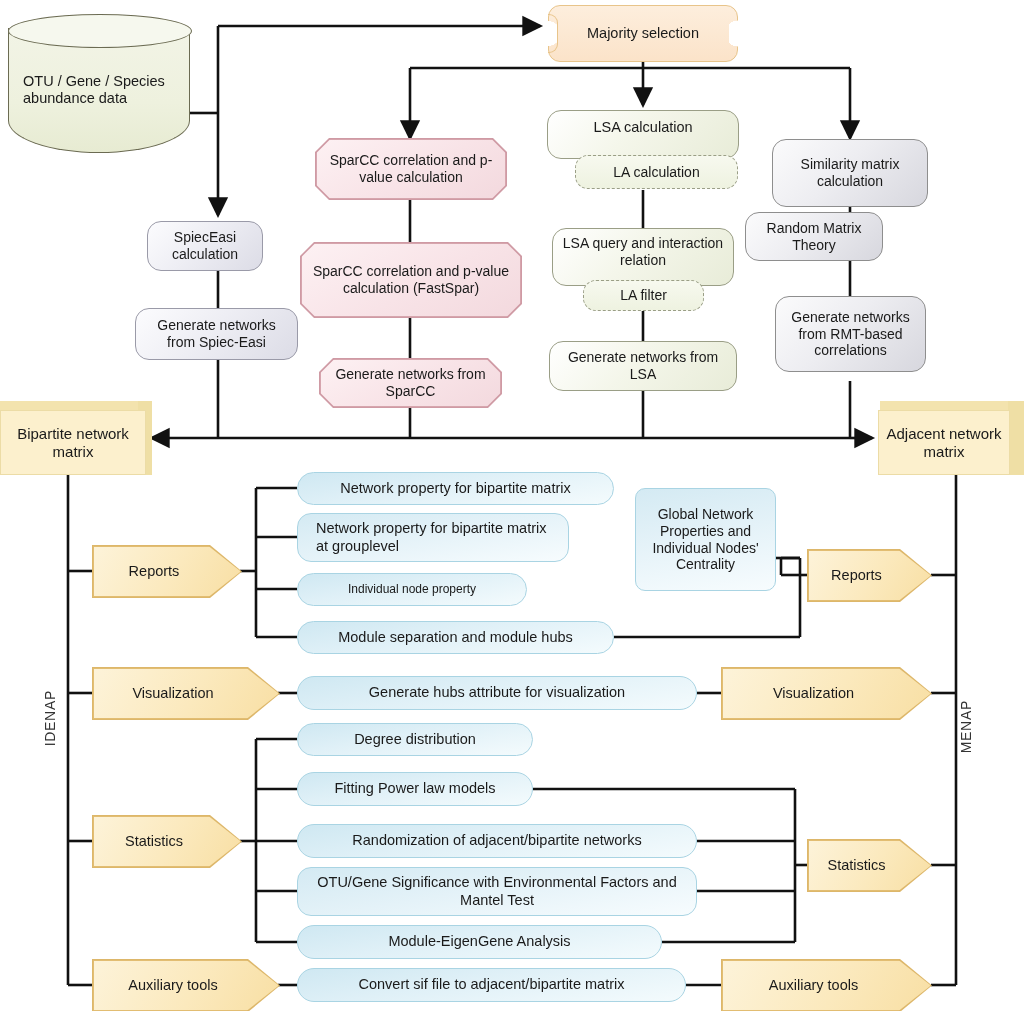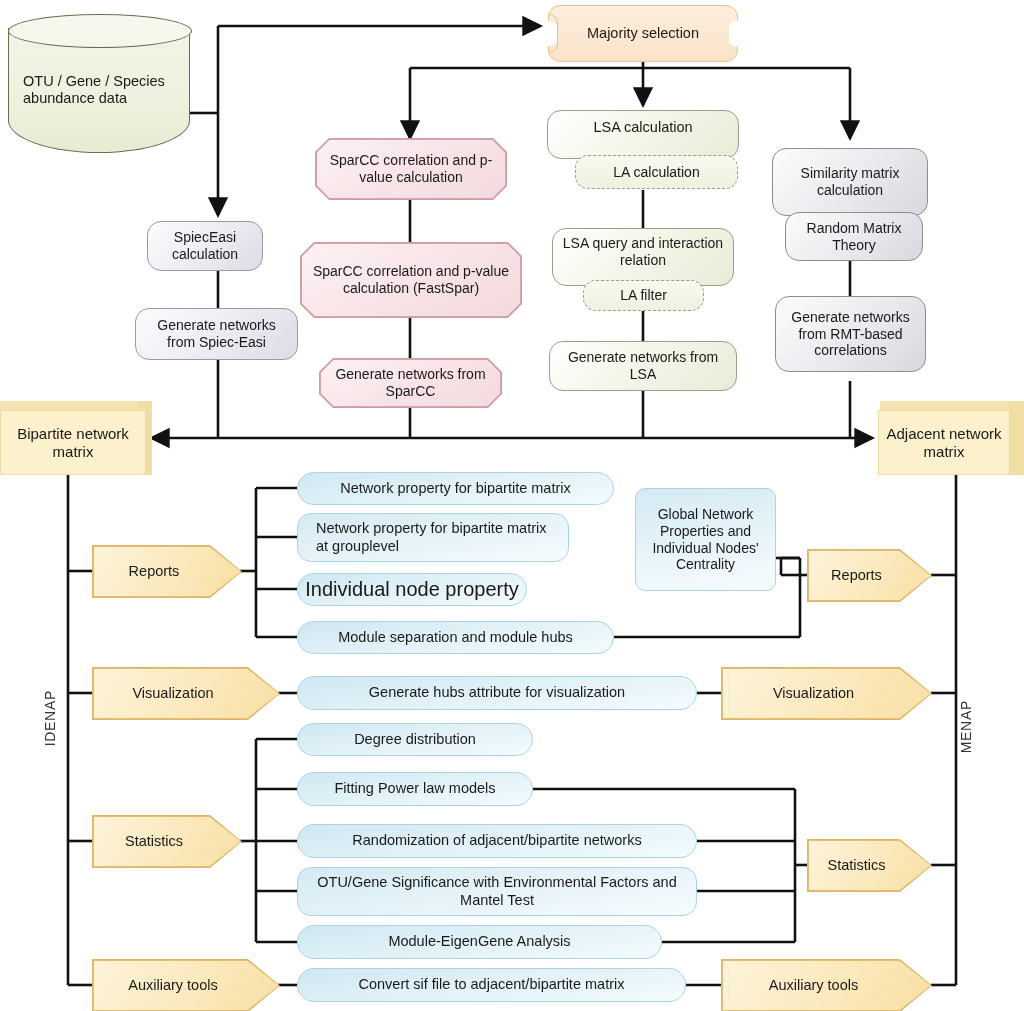--- a/index.html
+++ b/index.html
@@ -198,24 +198,24 @@
     <span>LSA query and interaction relation</span>
   </div>
   <div class="node dashed" style="left:583px;top:280px;width:121px;height:31px;font-size:14px;z-index:5;">
     <span>LA filter</span>
   </div>
 
   <div class="node rr green" style="left:549px;top:341px;width:188px;height:50px;font-size:14px;">
     <span>Generate networks from LSA</span>
   </div>
 
-  <div class="node rr gray" style="left:772px;top:148px;width:156px;height:68px;font-size:14px;">
+  <div class="node rr gray" style="left:772px;top:139px;width:156px;height:68px;font-size:14px;">
     <span>Similarity matrix calculation</span>
   </div>
-  <div class="node rr gray" style="left:785px;top:212px;width:138px;height:49px;font-size:14px;">
+  <div class="node rr gray" style="left:745px;top:212px;width:138px;height:49px;font-size:14px;">
     <span>Random Matrix Theory</span>
   </div>
   <div class="node rr gray" style="left:775px;top:296px;width:151px;height:76px;font-size:14px;">
     <span>Generate networks from RMT-based correlations</span>
   </div>
 
   <div class="yfold" style="left:0px;top:401px;width:152px;height:9px;"></div>
   <div class="yfold2" style="left:138px;top:401px;width:14px;height:74px;"></div>
   <div class="node ybox" style="left:0px;top:410px;width:146px;height:65px;font-size:15px;">
     <span>Bipartite network matrix</span>
@@ -271,21 +271,21 @@
   </div>
 
   <div class="node blue" style="left:297px;top:472px;width:317px;height:33px;font-size:14.5px;">
     <span>Network property for bipartite matrix</span>
   </div>
 
   <div class="node bluebox" style="left:297px;top:513px;width:272px;height:49px;font-size:14.5px;text-align:left;justify-content:flex-start;">
     <span style="padding-left:18px;">Network property for bipartite matrix at grouplevel</span>
   </div>
 
-  <div class="node blue" style="left:297px;top:573px;width:230px;height:33px;font-size:20px;">
+  <div class="node blue" style="left:297px;top:573px;width:230px;height:33px;font-size:12px;">
     <span>Individual node property</span>
   </div>
 
   <div class="node blue" style="left:297px;top:621px;width:317px;height:33px;font-size:14.5px;">
     <span>Module separation and module hubs</span>
   </div>
 
   <div class="node blue" style="left:297px;top:676px;width:400px;height:34px;font-size:14.5px;">
     <span>Generate hubs attribute for visualization</span>
   </div>

